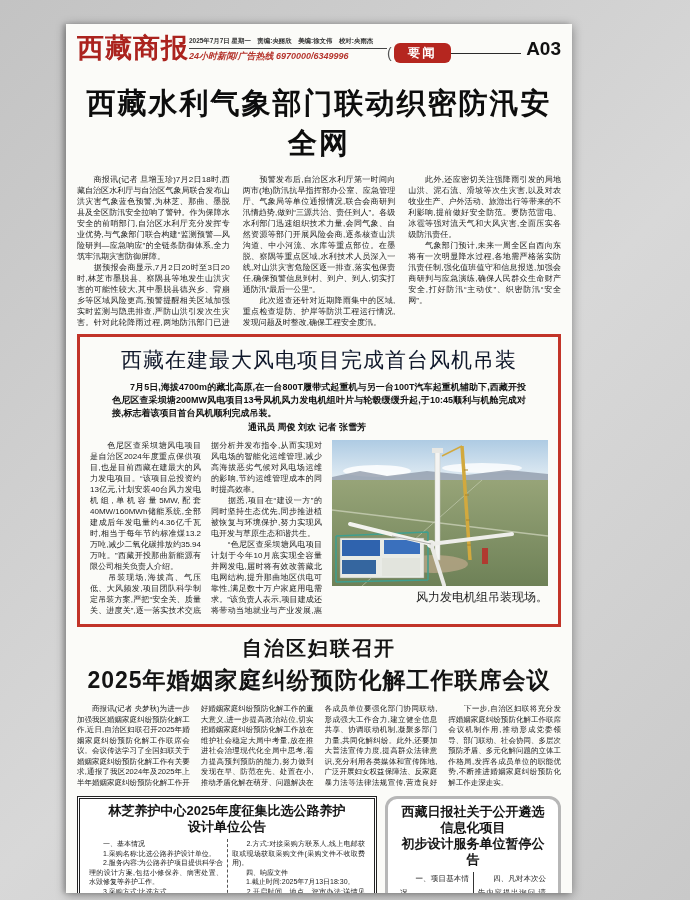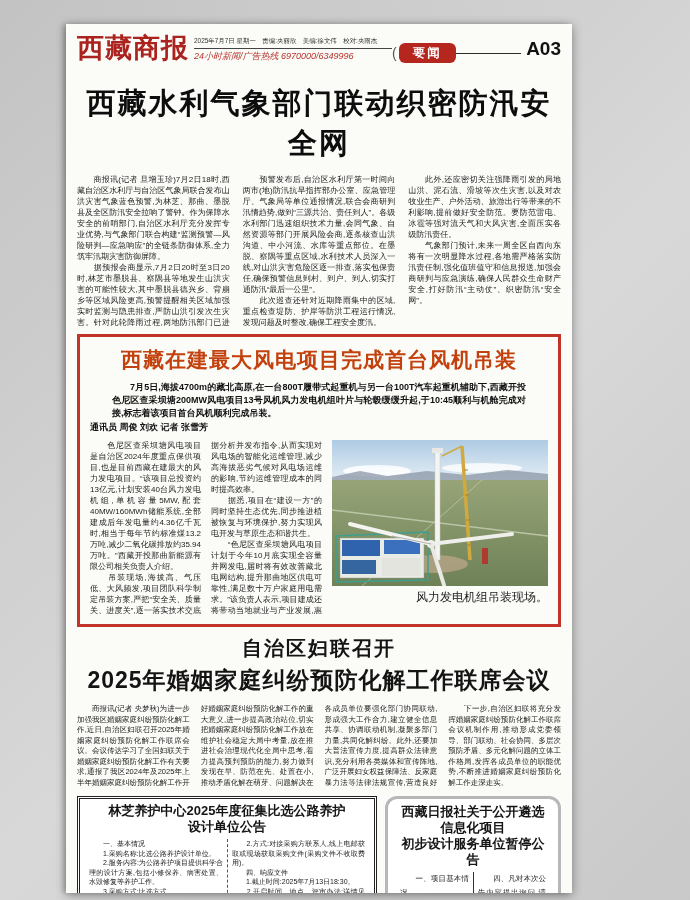--- a/index.html
+++ b/index.html
@@ -21,21 +21,21 @@
     padding:8px 11px 6px;
     overflow:hidden;
   }
   
   .masthead { display:flex; align-items:flex-start; height:38px; }
   .brand {
     font-family:"Liberation Serif","DejaVu Serif",serif;
     font-weight:bold; color:#ab231e; font-size:27px; line-height:32px;
     letter-spacing:1px; white-space:nowrap;
   }
-  .mast-info { margin-left:5px; padding-top:5px; width:198px; flex:none; }
+  .mast-info { padding-top:5px; width:198px; flex:none;font-weight:bold; }
   .dateline { font-size:7px; color:#333; white-space:nowrap; transform:scale(.92); transform-origin:left top; }
   .hotline {
     font-size:9px; color:#b5342c; font-style:italic; margin-top:1px;
     border-top:1px solid #444; padding-top:1px; white-space:nowrap;
   }
   .badge-zone { flex:1; display:flex; align-items:center; margin-top:11px; min-width:0; }
   .paren { color:#555; font-size:14px; margin-right:2px; }
   .badge {
     position:relative; background:#b5261f; color:#fff; font-weight:bold;
     font-size:12.5px; line-height:18px; padding:1px 14px; border-radius:6px;
@@ -56,28 +56,28 @@
   }
   .cols3 { display:flex; gap:13px; height:152px; overflow:hidden; margin-bottom:8px; }
   .cols3 .col, .cols4 .col, .windcols .col {
     flex:1; font-size:8px; line-height:11px; color:#1c1c1c;
     text-align:justify; white-space:pre-line; overflow:hidden;
   }
 
   
   .redbox { border:3px solid #c23429; padding:6px 10px 8px; margin-bottom:6px; }
   .redbox h2 {
-    font-size:21px; font-weight:700; text-align:center; letter-spacing:1px;
-    margin:3px 0 7px; color:#c2410c;
+    font-size:21px; font-weight:400; text-align:center; letter-spacing:1px;
+    margin:3px 0 7px; color:#0f172a;
   }
   .lede {
     font-size:9px; font-weight:bold; line-height:13px; text-align:justify;
     white-space:pre-line; text-indent:2em; padding:0 22px; color:#111;
   }
-  .byline { font-size:9px; font-weight:bold; text-align:left; padding-right:24px; margin:1px 0 6px; }
+  .byline { font-size:9px; font-weight:bold; text-align:center; padding-right:24px; margin:1px 0 6px; }
   .windrow { display:flex; gap:10px; }
   .windcols { flex:1; display:flex; gap:10px; height:176px; overflow:hidden; }
   .photo-wrap { width:216px; flex:none; }
   .photo-wrap svg { display:block; width:216px; height:146px; background:#9aa97e; }
   .caption { font-size:12px; text-align:right; margin-top:3px; color:#222; }
 
   
   .women-head1 { font-size:20px; font-weight:900; text-align:center; letter-spacing:2px; margin-top:8px; }
   .women-head2 { font-size:23px; font-weight:900; text-align:center; letter-spacing:1px; margin:3px 0 8px; }
   .cols4 { display:flex; gap:11px; height:84px; overflow:hidden; margin-bottom:8px; }

